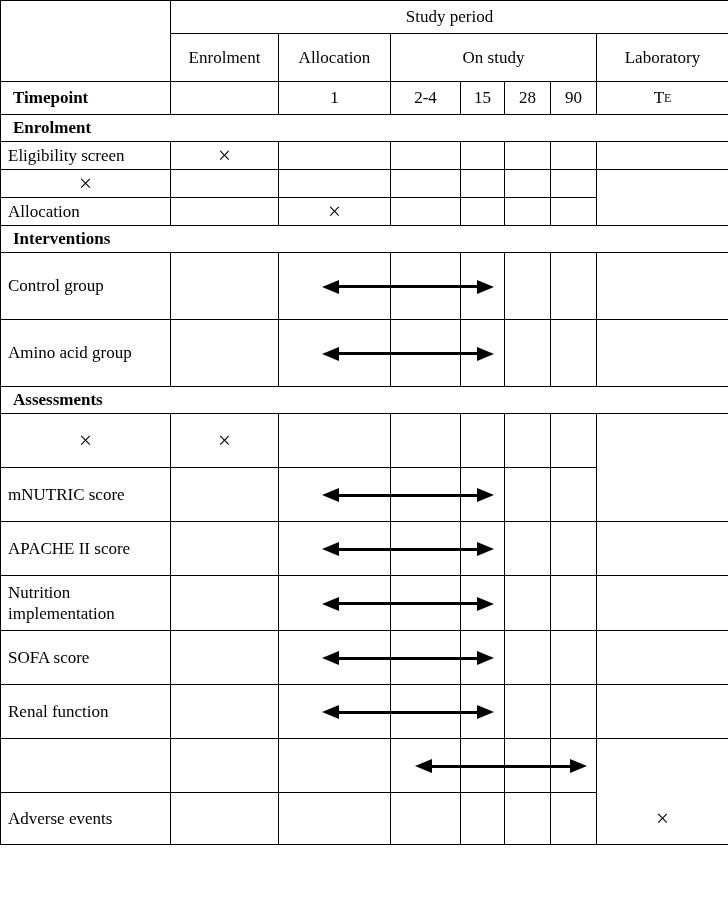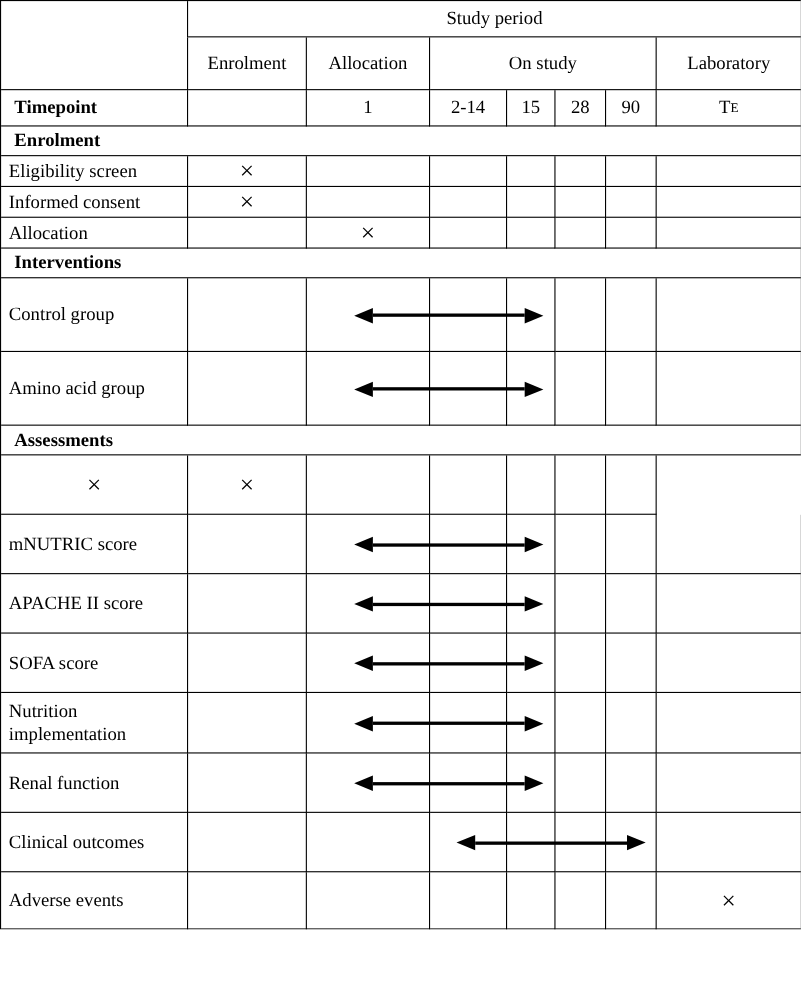--- a/index.html
+++ b/index.html
@@ -42,21 +42,21 @@
     <div class="cell">Enrolment</div>
     <div class="cell">Allocation</div>
     <div class="cell span-onstudy">On study</div>
     <div class="cell">Laboratory</div>
   </div>
 
   <div class="row h33">
     <div class="cell lbl bold">Timepoint</div>
     <div class="cell"></div>
     <div class="cell">1</div>
-    <div class="cell">2-14</div>
+    <div class="cell">2-4</div>
     <div class="cell">15</div>
     <div class="cell">28</div>
     <div class="cell">90</div>
     <div class="cell">
         <span>T</span>
         <span class="tsub">E</span>
       </div>
   </div>
 
   <div class="row h27">
@@ -68,21 +68,20 @@
     <div class="cell mark">×</div>
     <div class="cell"></div>
     <div class="cell"></div>
     <div class="cell"></div>
     <div class="cell"></div>
     <div class="cell"></div>
     <div class="cell"></div>
   </div>
 
   <div class="row h28">
-    <div class="cell lbl">Informed consent</div>
     <div class="cell mark">×</div>
     <div class="cell"></div>
     <div class="cell"></div>
     <div class="cell"></div>
     <div class="cell"></div>
     <div class="cell"></div>
     <div class="cell"></div>
   </div>
 
   <div class="row h28">
@@ -172,70 +171,69 @@
     <div class="cell"></div>
     <div class="cell"></div>
     <div class="cell"></div>
     <div class="arrow arrow-a">
         <span class="ah ah-l"></span>
         <span class="shaft"></span>
         <span class="ah ah-r"></span>
       </div>
   </div>
 
-  <div class="row h54">
-    <div class="cell lbl">SOFA score</div>
-    <div class="cell"></div>
-    <div class="cell"></div>
-    <div class="cell"></div>
-    <div class="cell"></div>
-    <div class="cell"></div>
-    <div class="cell"></div>
-    <div class="cell"></div>
-    <div class="arrow arrow-a">
-        <span class="ah ah-l"></span>
-        <span class="shaft"></span>
-        <span class="ah ah-r"></span>
-      </div>
-  </div>
-
   <div class="row h55">
     <div class="cell lbl">Nutrition implementation</div>
     <div class="cell"></div>
     <div class="cell"></div>
     <div class="cell"></div>
     <div class="cell"></div>
     <div class="cell"></div>
     <div class="cell"></div>
     <div class="cell"></div>
     <div class="arrow arrow-a">
         <span class="ah ah-l"></span>
         <span class="shaft"></span>
         <span class="ah ah-r"></span>
       </div>
   </div>
 
   <div class="row h54">
+    <div class="cell lbl">SOFA score</div>
+    <div class="cell"></div>
+    <div class="cell"></div>
+    <div class="cell"></div>
+    <div class="cell"></div>
+    <div class="cell"></div>
+    <div class="cell"></div>
+    <div class="cell"></div>
+    <div class="arrow arrow-a">
+        <span class="ah ah-l"></span>
+        <span class="shaft"></span>
+        <span class="ah ah-r"></span>
+      </div>
+  </div>
+
+  <div class="row h54">
     <div class="cell lbl">Renal function</div>
     <div class="cell"></div>
     <div class="cell"></div>
     <div class="cell"></div>
     <div class="cell"></div>
     <div class="cell"></div>
     <div class="cell"></div>
     <div class="cell"></div>
     <div class="arrow arrow-a">
         <span class="ah ah-l"></span>
         <span class="shaft"></span>
         <span class="ah ah-r"></span>
       </div>
   </div>
 
   <div class="row h54">
-    <div class="cell lbl">Clinical outcomes</div>
     <div class="cell"></div>
     <div class="cell"></div>
     <div class="cell"></div>
     <div class="cell"></div>
     <div class="cell"></div>
     <div class="cell"></div>
     <div class="cell"></div>
     <div class="arrow arrow-b">
         <span class="ah ah-l"></span>
         <span class="shaft"></span>

